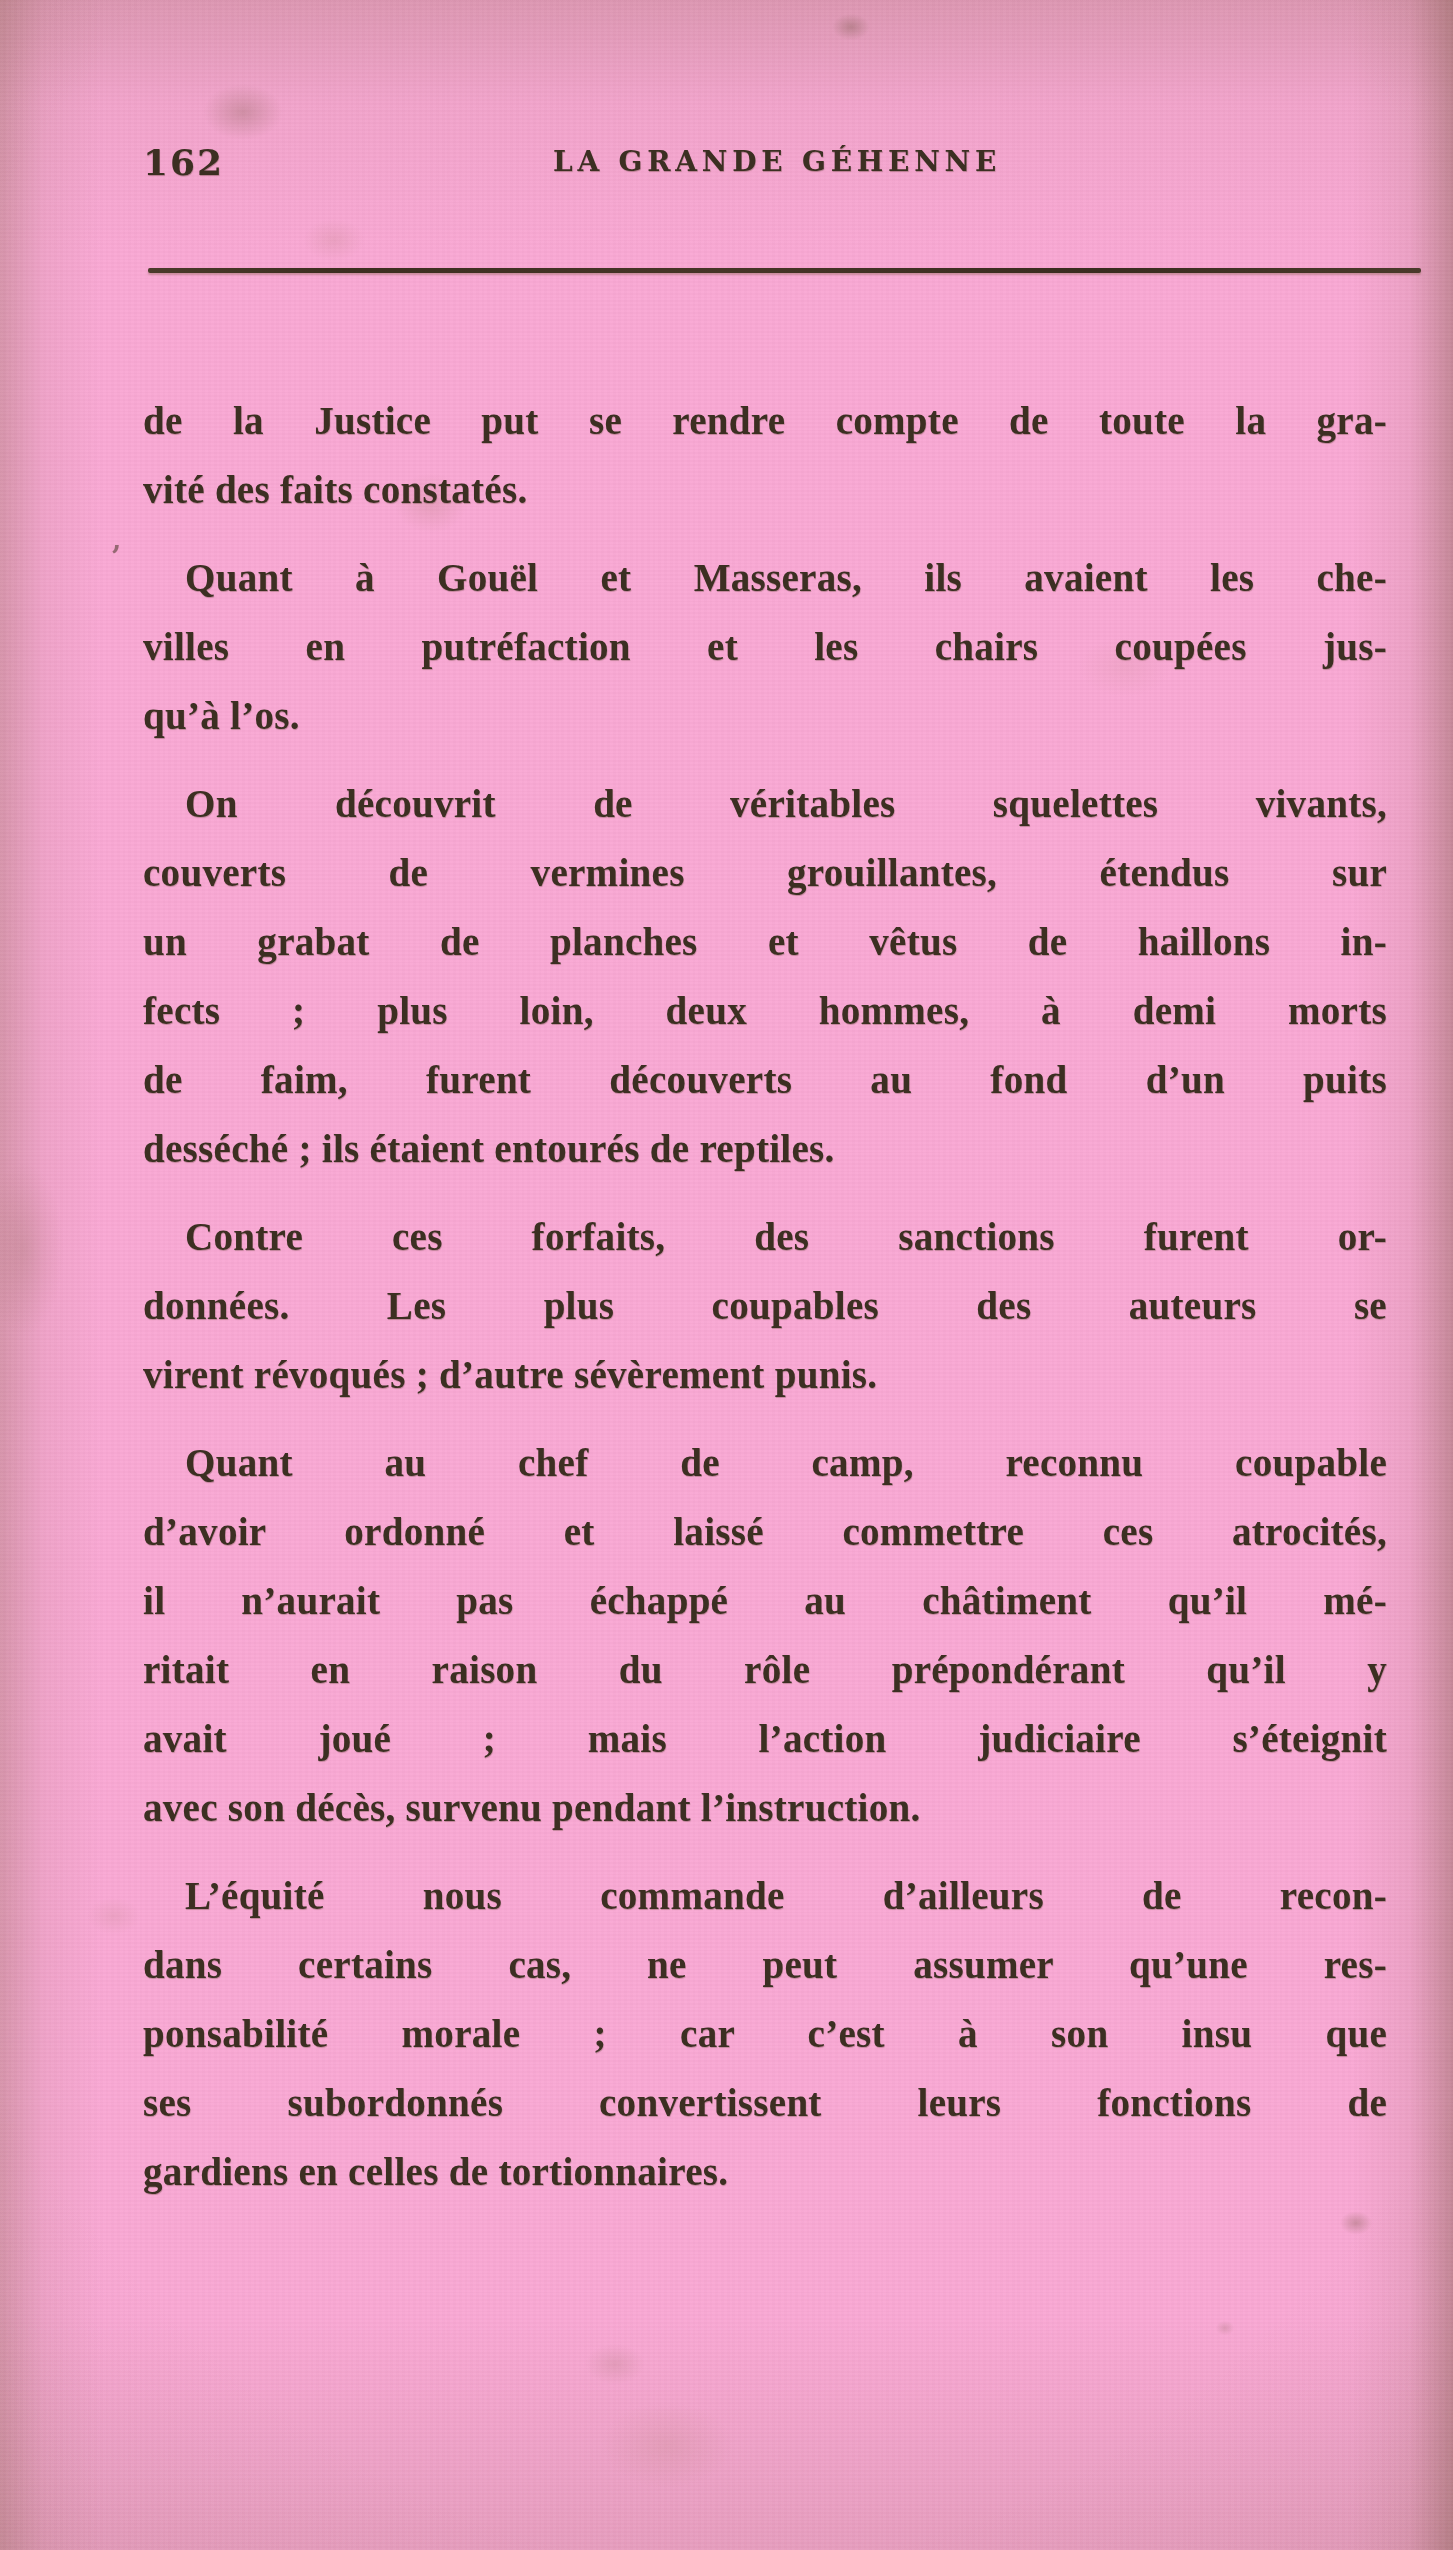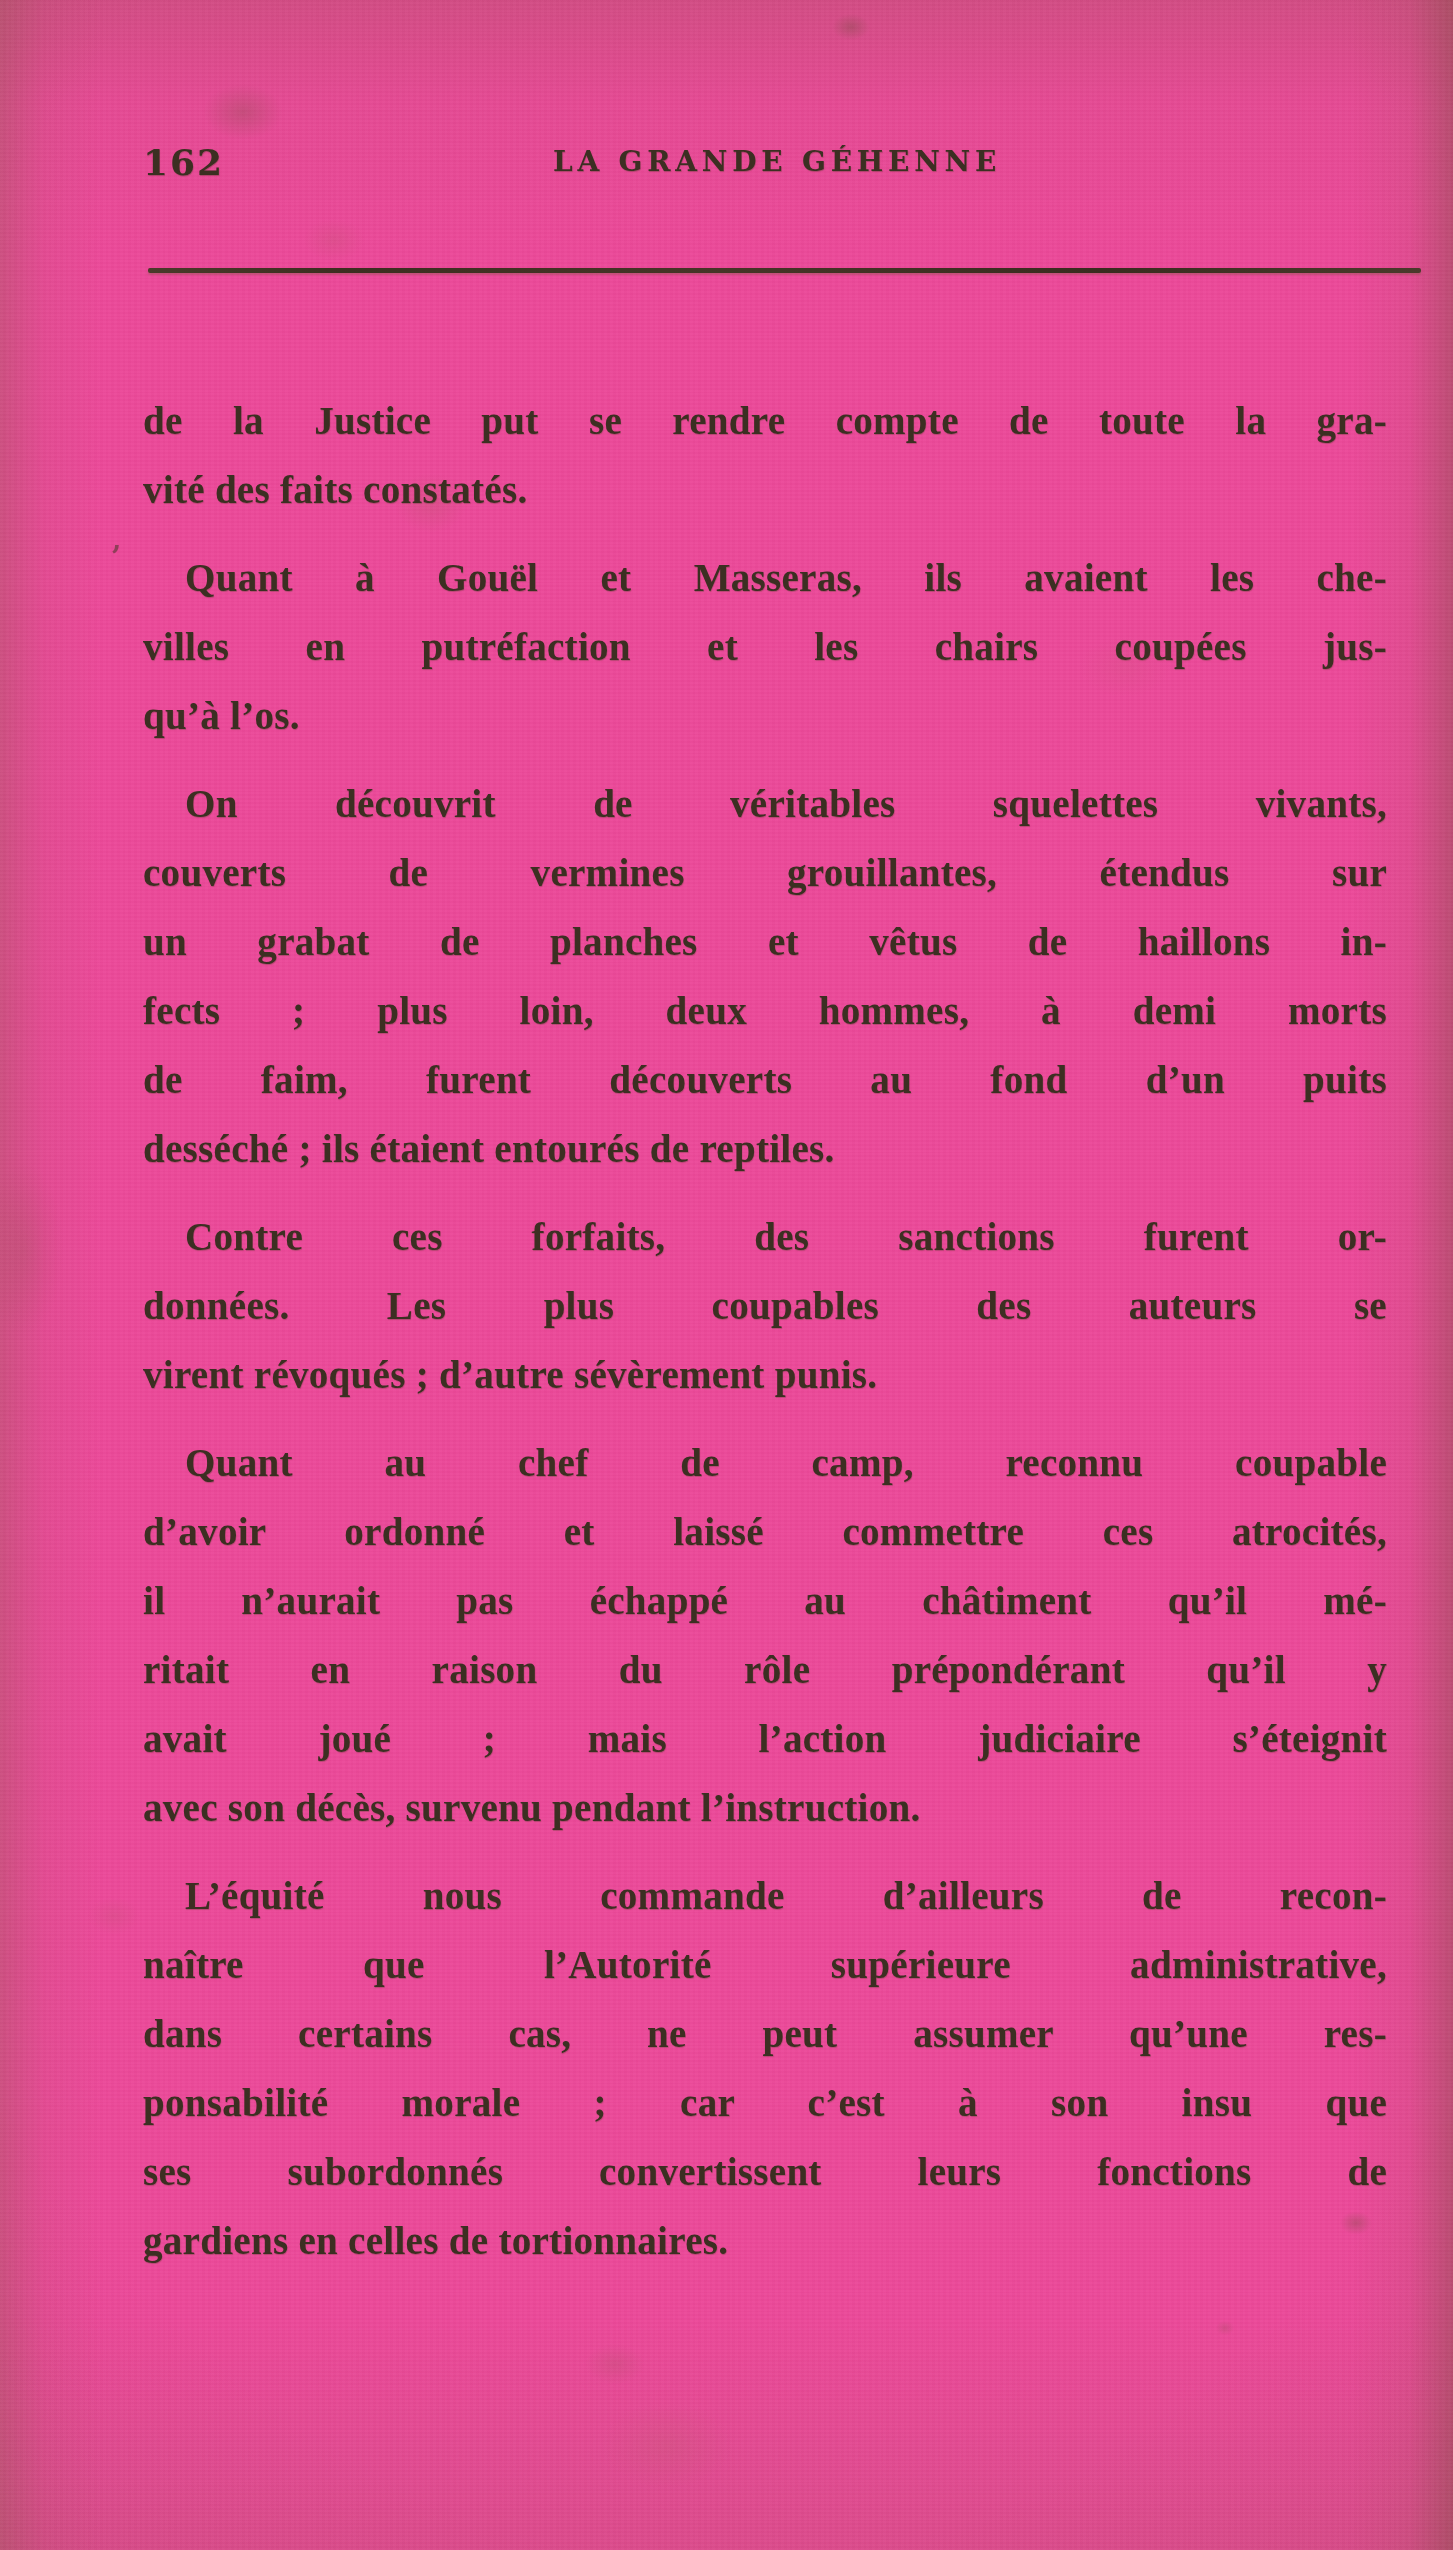--- a/index.html
+++ b/index.html
@@ -5,21 +5,21 @@
   html,body { margin:0; padding:0; }
   body {
     width:1454px; height:2550px;
     background:#8a7760;
     font-family:"DejaVu Serif", "Liberation Serif", serif;
     overflow:hidden;
   }
   #page {
     position:relative;
     width:1454px; height:2550px;
-    background-color:#ec4899;
+    background-color:#f9a8d4;
     overflow:hidden;
   }
   
   #paper {
     position:absolute; inset:0;
     background-image:
       radial-gradient(ellipse 57px 40px at 243px 112px, rgba(110,80,55,.25), transparent 70%),
       radial-gradient(ellipse 27px 19px at 851px 27px, rgba(100,72,50,.30), transparent 70%),
       radial-gradient(ellipse 52px 43px at 431px 503px, rgba(140,100,65,.16), transparent 70%),
       radial-gradient(ellipse 44px 30.5px at 334px 240px, rgba(140,100,65,.12), transparent 70%),
@@ -123,21 +123,20 @@
       <div class="ln indent">Quant au chef de camp, reconnu coupable</div>
       <div class="ln">d’avoir ordonné et laissé commettre ces atrocités,</div>
       <div class="ln">il n’aurait pas échappé au châtiment qu’il mé-</div>
       <div class="ln">ritait en raison du rôle prépondérant qu’il y</div>
       <div class="ln">avait joué ; mais l’action judiciaire s’éteignit</div>
       <div class="ln last">avec son décès, survenu pendant l’instruction.</div>
     </div>
 
     <div class="para">
       <div class="ln indent">L’équité nous commande d’ailleurs de recon-</div>
-      <div class="ln">naître que l’Autorité supérieure administrative,</div>
       <div class="ln">dans certains cas, ne peut assumer qu’une res-</div>
       <div class="ln">ponsabilité morale ; car c’est à son insu que</div>
       <div class="ln">ses subordonnés convertissent leurs fonctions de</div>
       <div class="ln last">gardiens en celles de tortionnaires.</div>
     </div>
 
   </div>
 </div>
 
 

